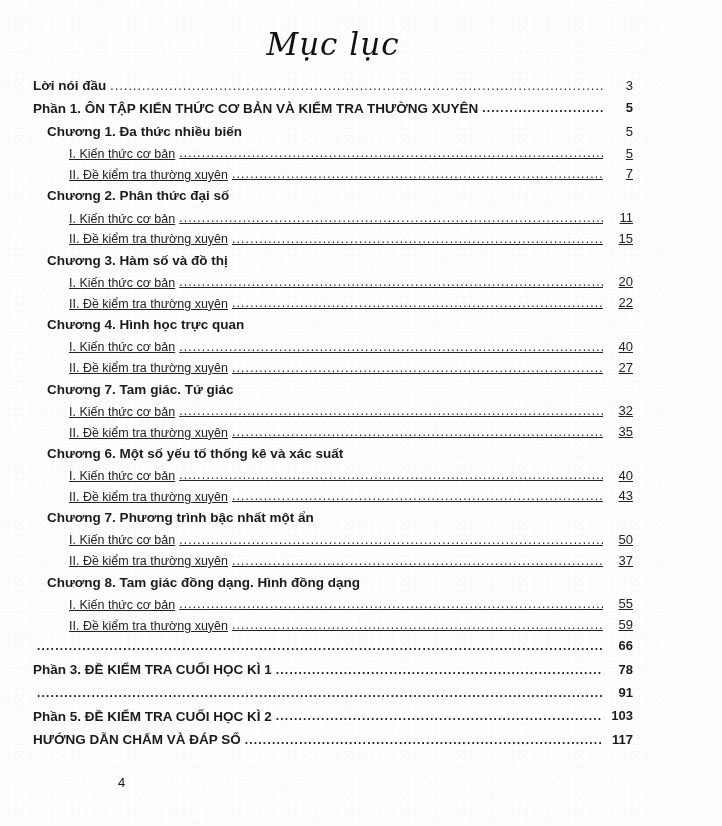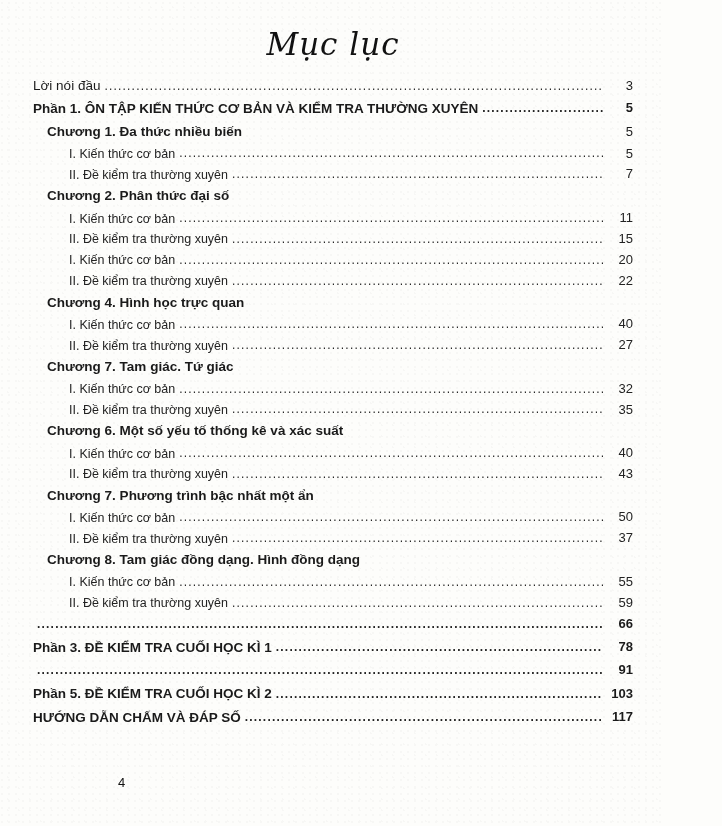--- a/index.html
+++ b/index.html
@@ -63,21 +63,21 @@
     min-width: 26px;
     font-size: 13px;
   }
 
   
   .lvl-intro {
     font-size: 13.5px;
     margin-left: 0px;
     margin-bottom: 7px;
   }
-  .lvl-intro .label { font-weight: 400; }
+  .lvl-intro .label { font-weight: 700; }
 
   .lvl-part {
     font-size: 13.5px;
     font-weight: bold;
     margin-bottom: 8px;
   }
   .lvl-part .page-num { font-weight: bold; }
 
   .lvl-chapter {
     font-size: 13.5px;
@@ -86,20 +86,21 @@
     margin-bottom: 7px;
   }
   .lvl-chapter .dots { visibility: hidden; }
   .lvl-chapter .page-num { font-weight: normal; }
 
   .lvl-section {
     font-size: 12.5px;
     margin-left: 36px;
     margin-bottom: 6px;
     color: #222;
+    text-decoration: underline;
   }
 
   .folio {
     position: absolute;
     left: 118px;
     bottom: 36px;
     font-size: 13px;
     color: #111;
   }
 
@@ -157,20 +158,25 @@
       <div class="row lvl-section">
         <span class="label">I. Kiến thức cơ bản</span>
         <span class="dots">.......................................................................................................................................................</span>
         <span class="page-num">11</span>
       </div>
       <div class="row lvl-section">
         <span class="label">II. Đề kiểm tra thường xuyên</span>
         <span class="dots">.......................................................................................................................................................</span>
         <span class="page-num">15</span>
       </div>
+      <div class="row lvl-chapter">
+        <span class="label">Chương 3. Hàm số và đồ thị</span>
+        <span class="dots">.......................................................................................................................................................</span>
+        <span class="page-num"></span>
+      </div>
       <div class="row lvl-section">
         <span class="label">I. Kiến thức cơ bản</span>
         <span class="dots">.......................................................................................................................................................</span>
         <span class="page-num">20</span>
       </div>
       <div class="row lvl-section">
         <span class="label">II. Đề kiểm tra thường xuyên</span>
         <span class="dots">.......................................................................................................................................................</span>
         <span class="page-num">22</span>
       </div>

